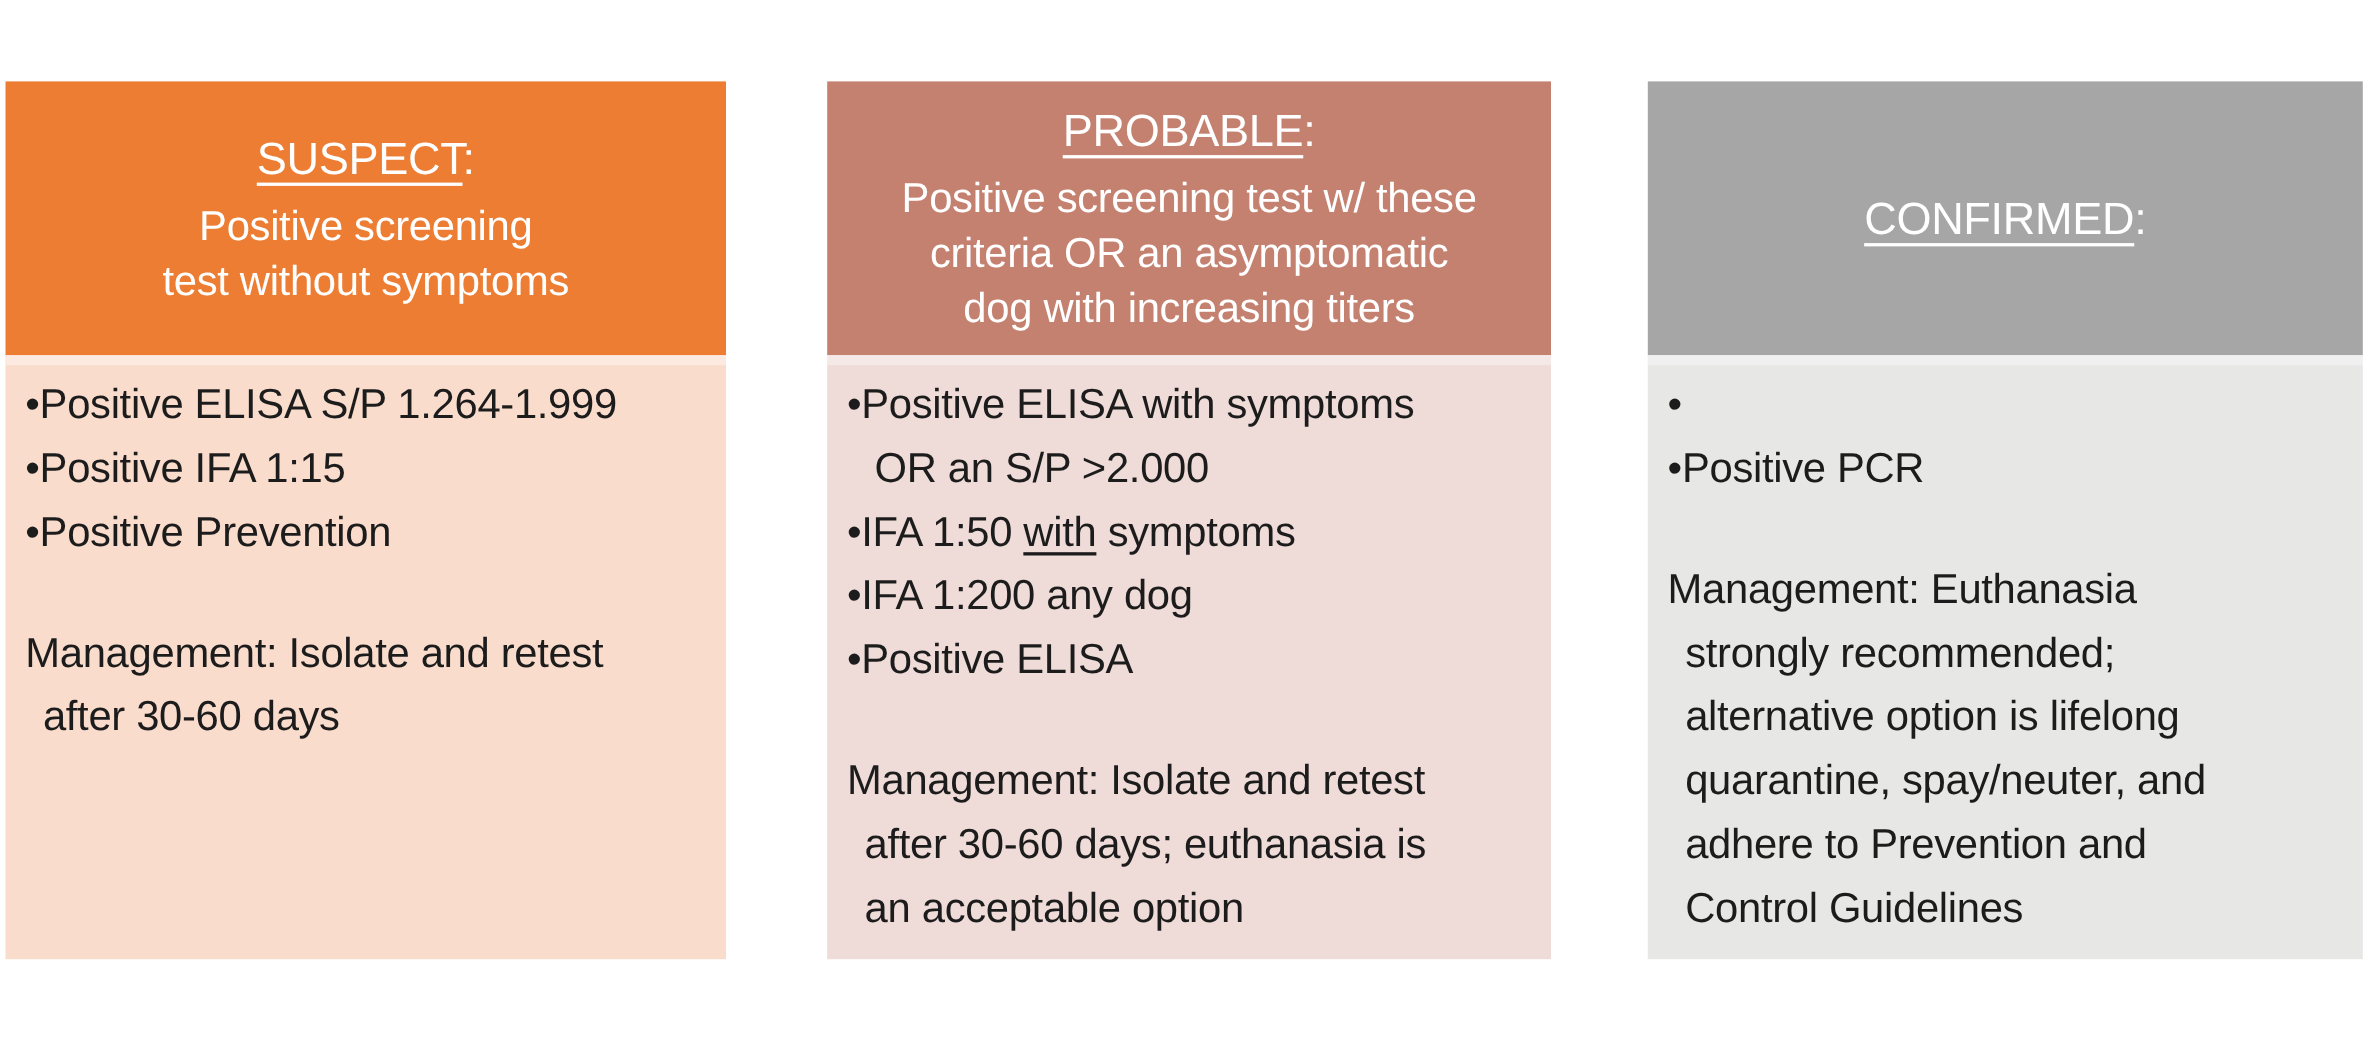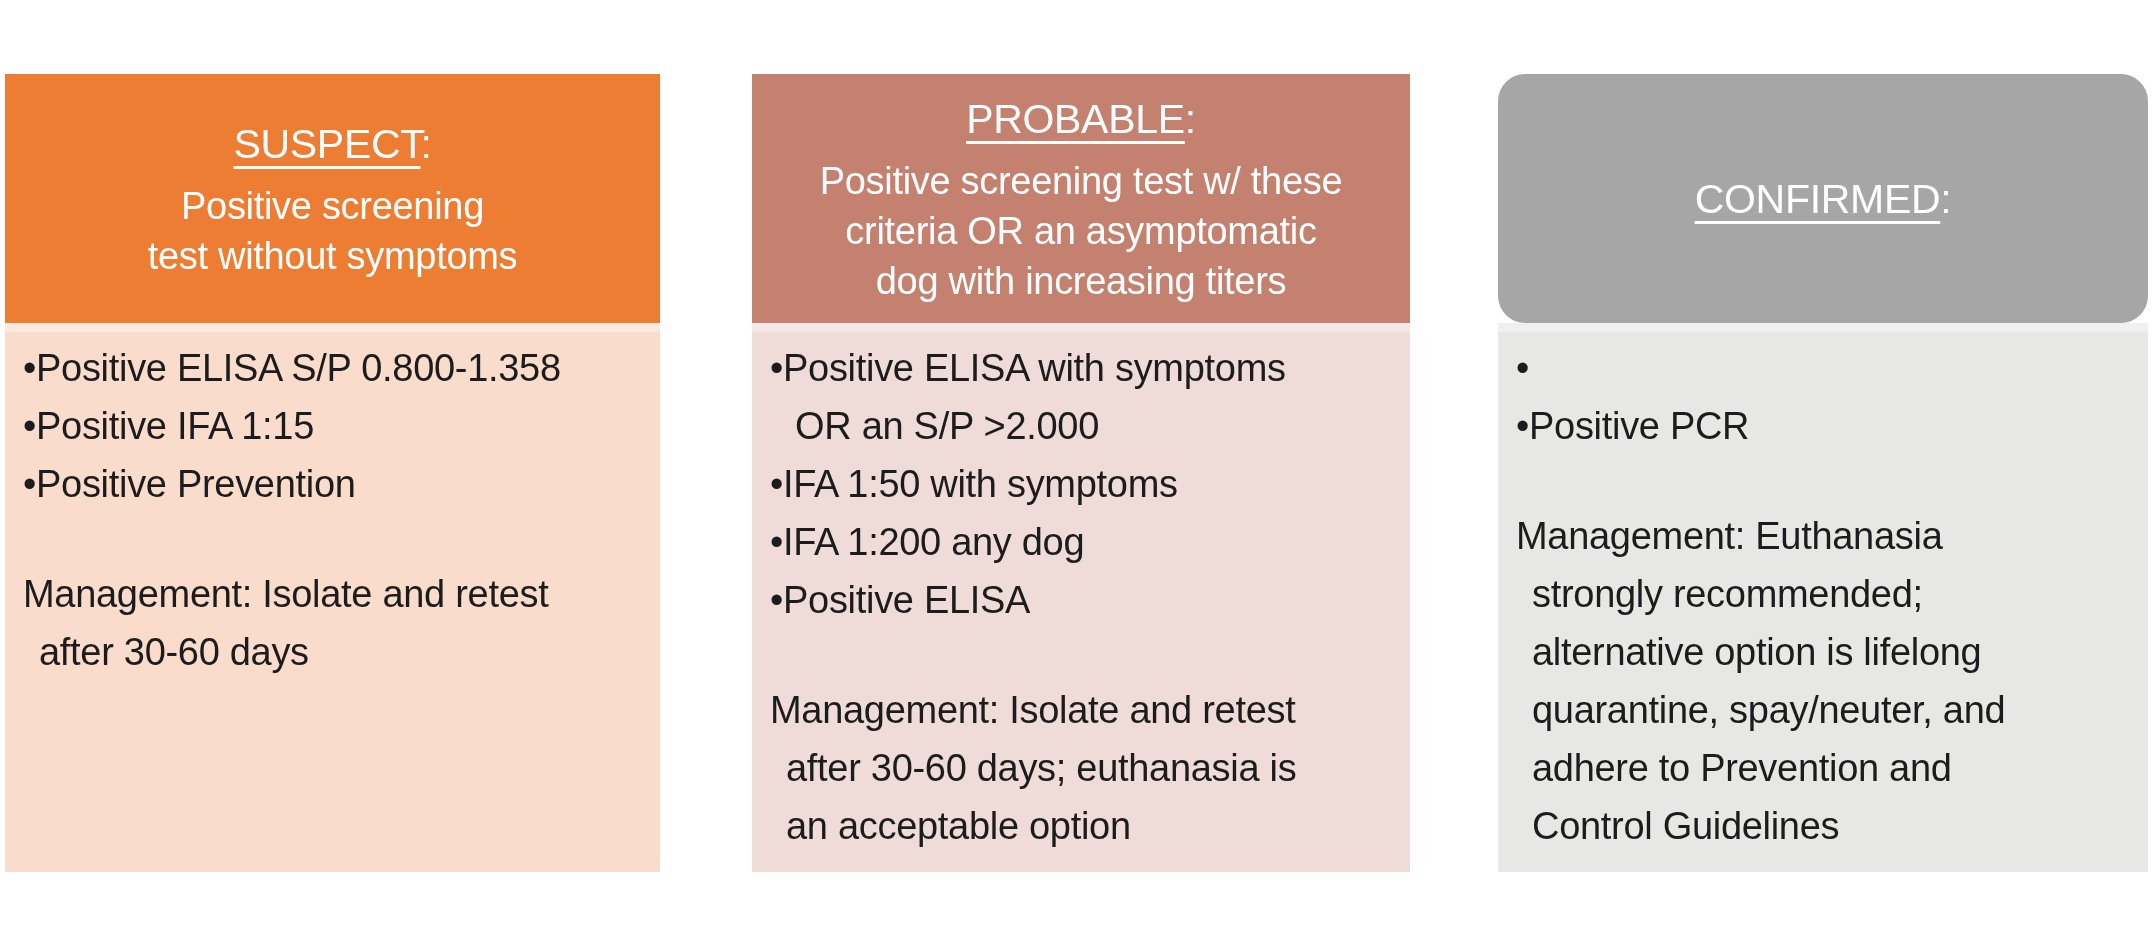--- a/index.html
+++ b/index.html
@@ -44,20 +44,21 @@
     font-size: 38px; line-height: 58px;
     box-shadow: inset 0 9px 0 rgba(255,255,255,0.40);
   }
   .bullet { display: flex; align-items: flex-start; }
   .b-dot { flex: 0 0 auto; }
   .b-text {
     white-space: pre;
     padding-left: 12px; text-indent: -12px;
   }
   .u-word {
+    text-decoration: underline;
     text-decoration-thickness: 2.5px;
     text-underline-offset: 6px;
   }
   .spacer { height: 52px; }
   .mgmt {
     white-space: pre;
     padding-left: 16px; text-indent: -16px;
   }
 </style>
 </head>
@@ -68,21 +69,21 @@
   <div class="card card-suspect">
     <div class="hdr" style="background-color: rgb(236, 125, 51);">
       <div class="title-line"><span class="u-title">SUSPECT</span><span>:</span></div>
       <div class="subtitle">Positive screening
 test without symptoms</div>
     </div>
     <div class="bod" style="background-color: rgb(250, 220, 205);">
       <div class="criteria-list">
         <div class="bullet">
             <span class="b-dot">•</span>
-            <span class="b-text">Positive ELISA S/P 0.800-1.358</span>
+            <span class="b-text">Positive ELISA S/P 1.264-1.999</span>
           </div>
         <div class="bullet">
             <span class="b-dot">•</span>
             <span class="b-text">Positive IFA 1:15</span>
           </div>
         <div class="bullet">
             <span class="b-dot">•</span>
             <span class="b-text">Positive Prevention</span>
           </div>
       </div>
@@ -120,21 +121,21 @@
           </div>
       </div>
       <div class="spacer"></div>
       <div class="mgmt">Management: Isolate and retest
 after 30-60 days; euthanasia is
 an acceptable option</div>
     </div>
   </div>
 
   <div class="card card-confirmed">
-    <div class="hdr" style="background-color: rgb(166, 166, 166); border-radius: 27px;">
+    <div class="hdr" style="background-color: rgb(166, 166, 166);">
       <div class="title-line"><span class="u-title">CONFIRMED</span><span>:</span></div>
     </div>
     <div class="bod" style="background-color: rgb(231, 231, 230);">
       <div class="criteria-list">
         <div class="bullet">
             <span class="b-dot">•</span>
           </div>
         <div class="bullet">
             <span class="b-dot">•</span>
             <span class="b-text">Positive PCR</span>

